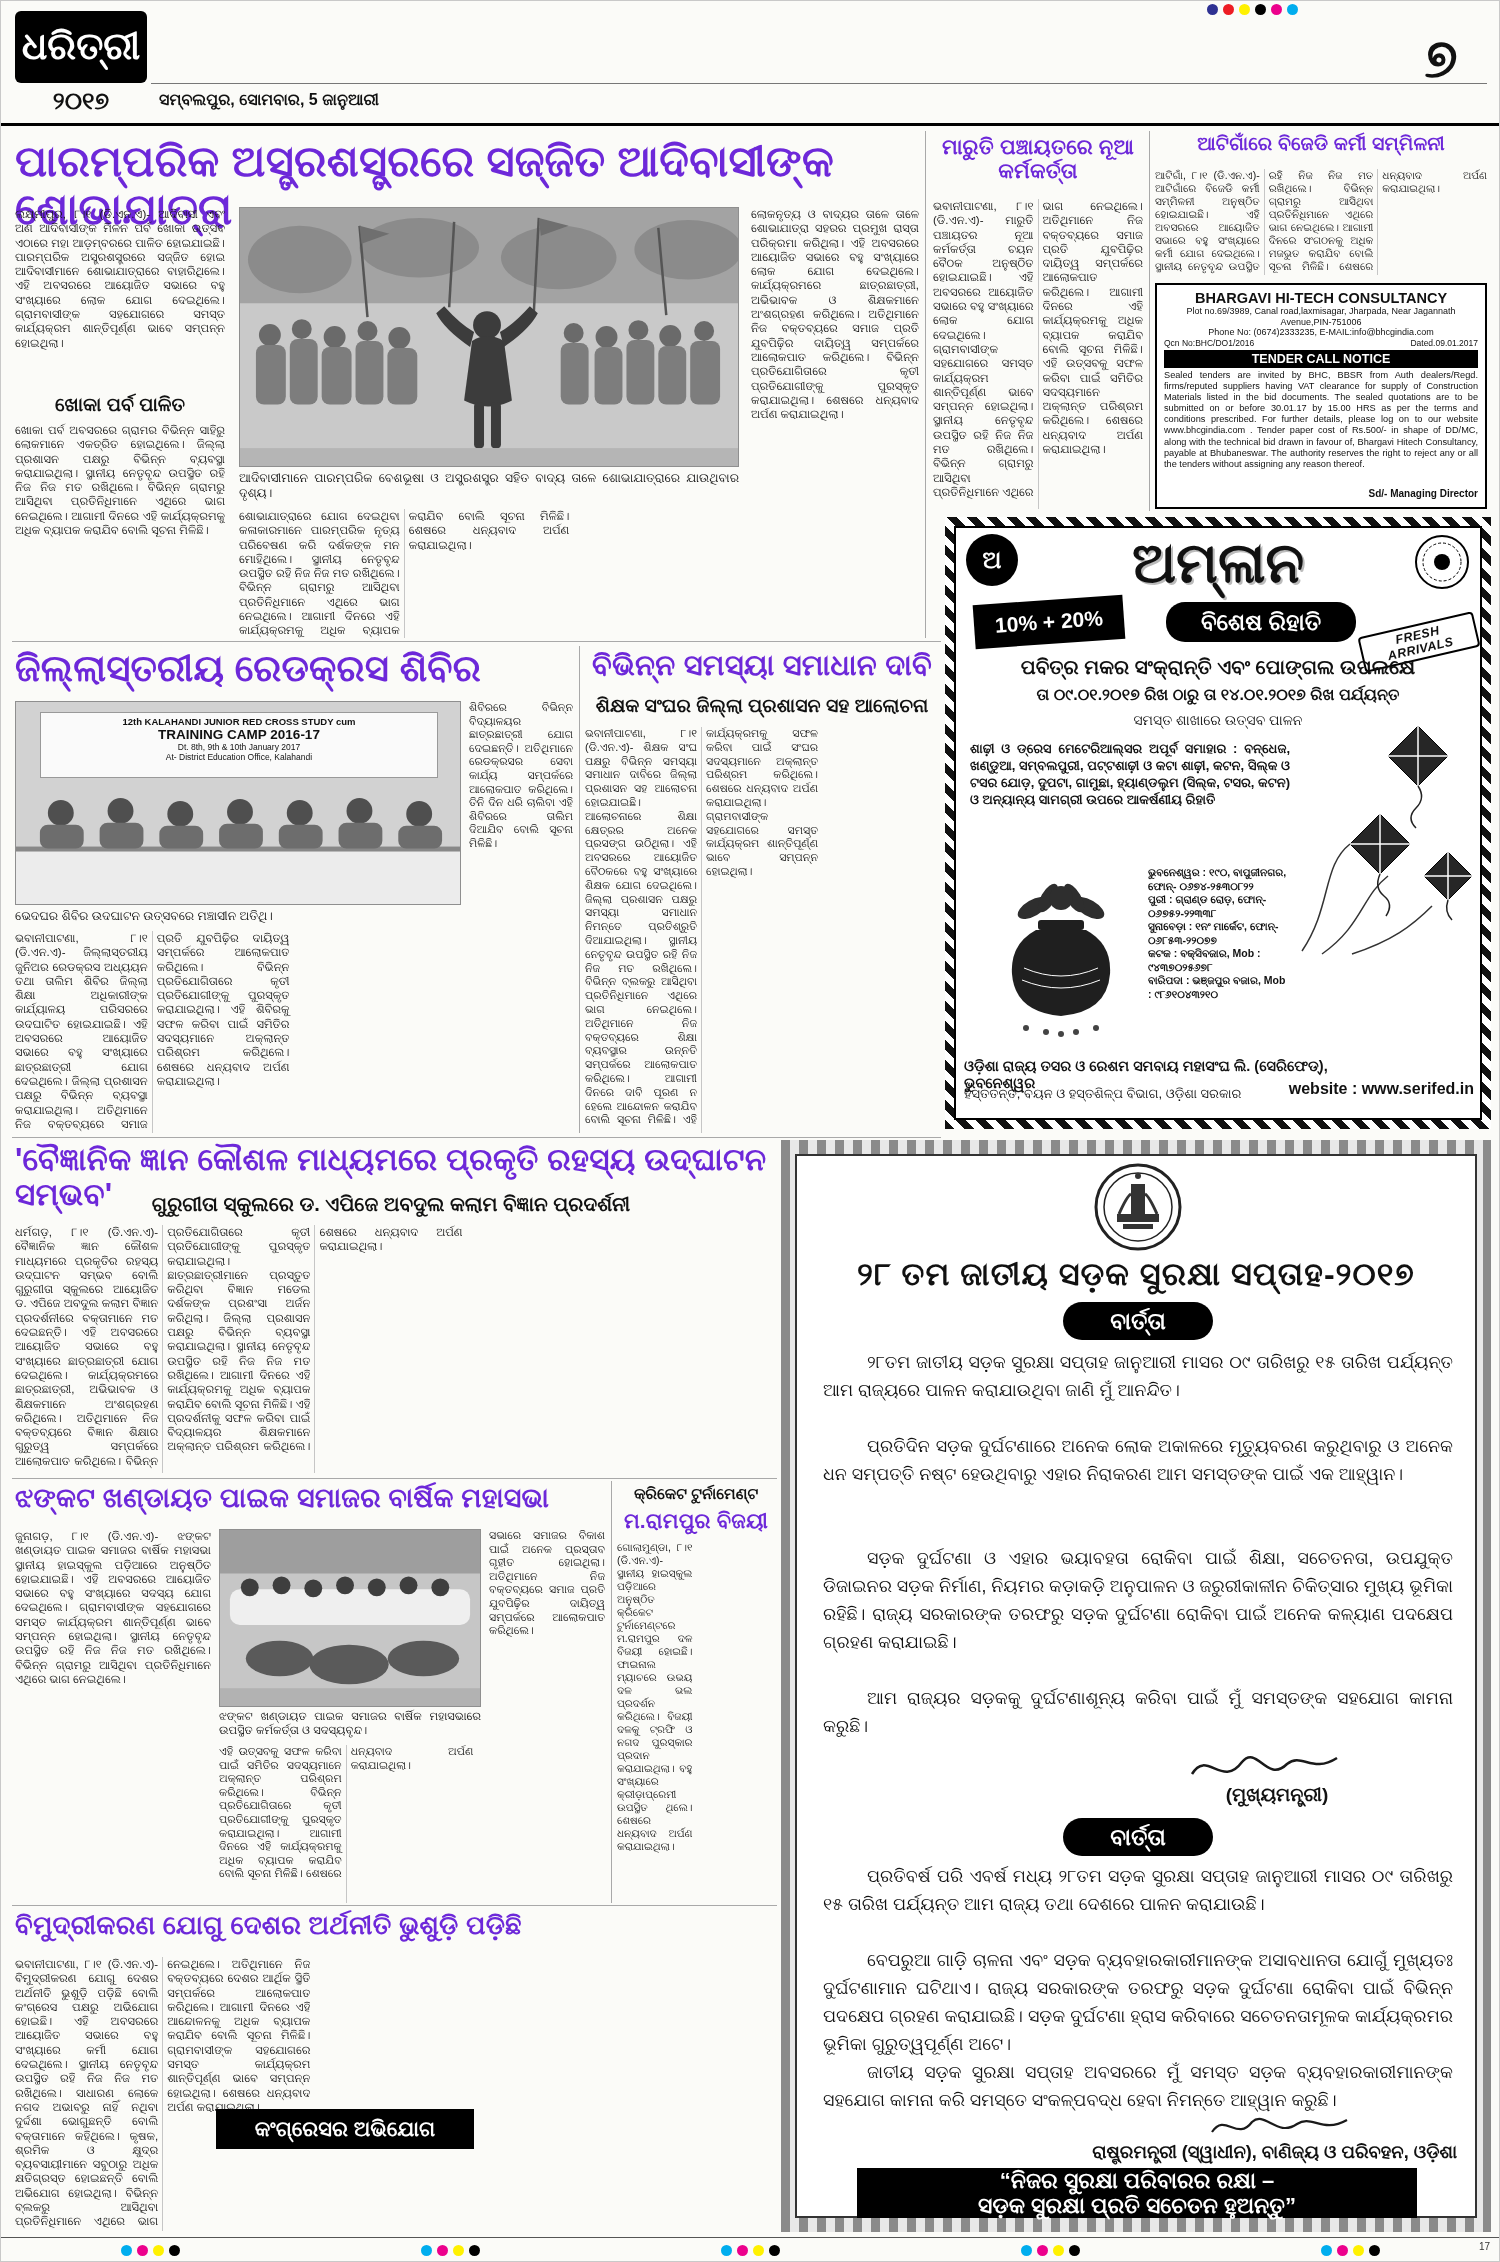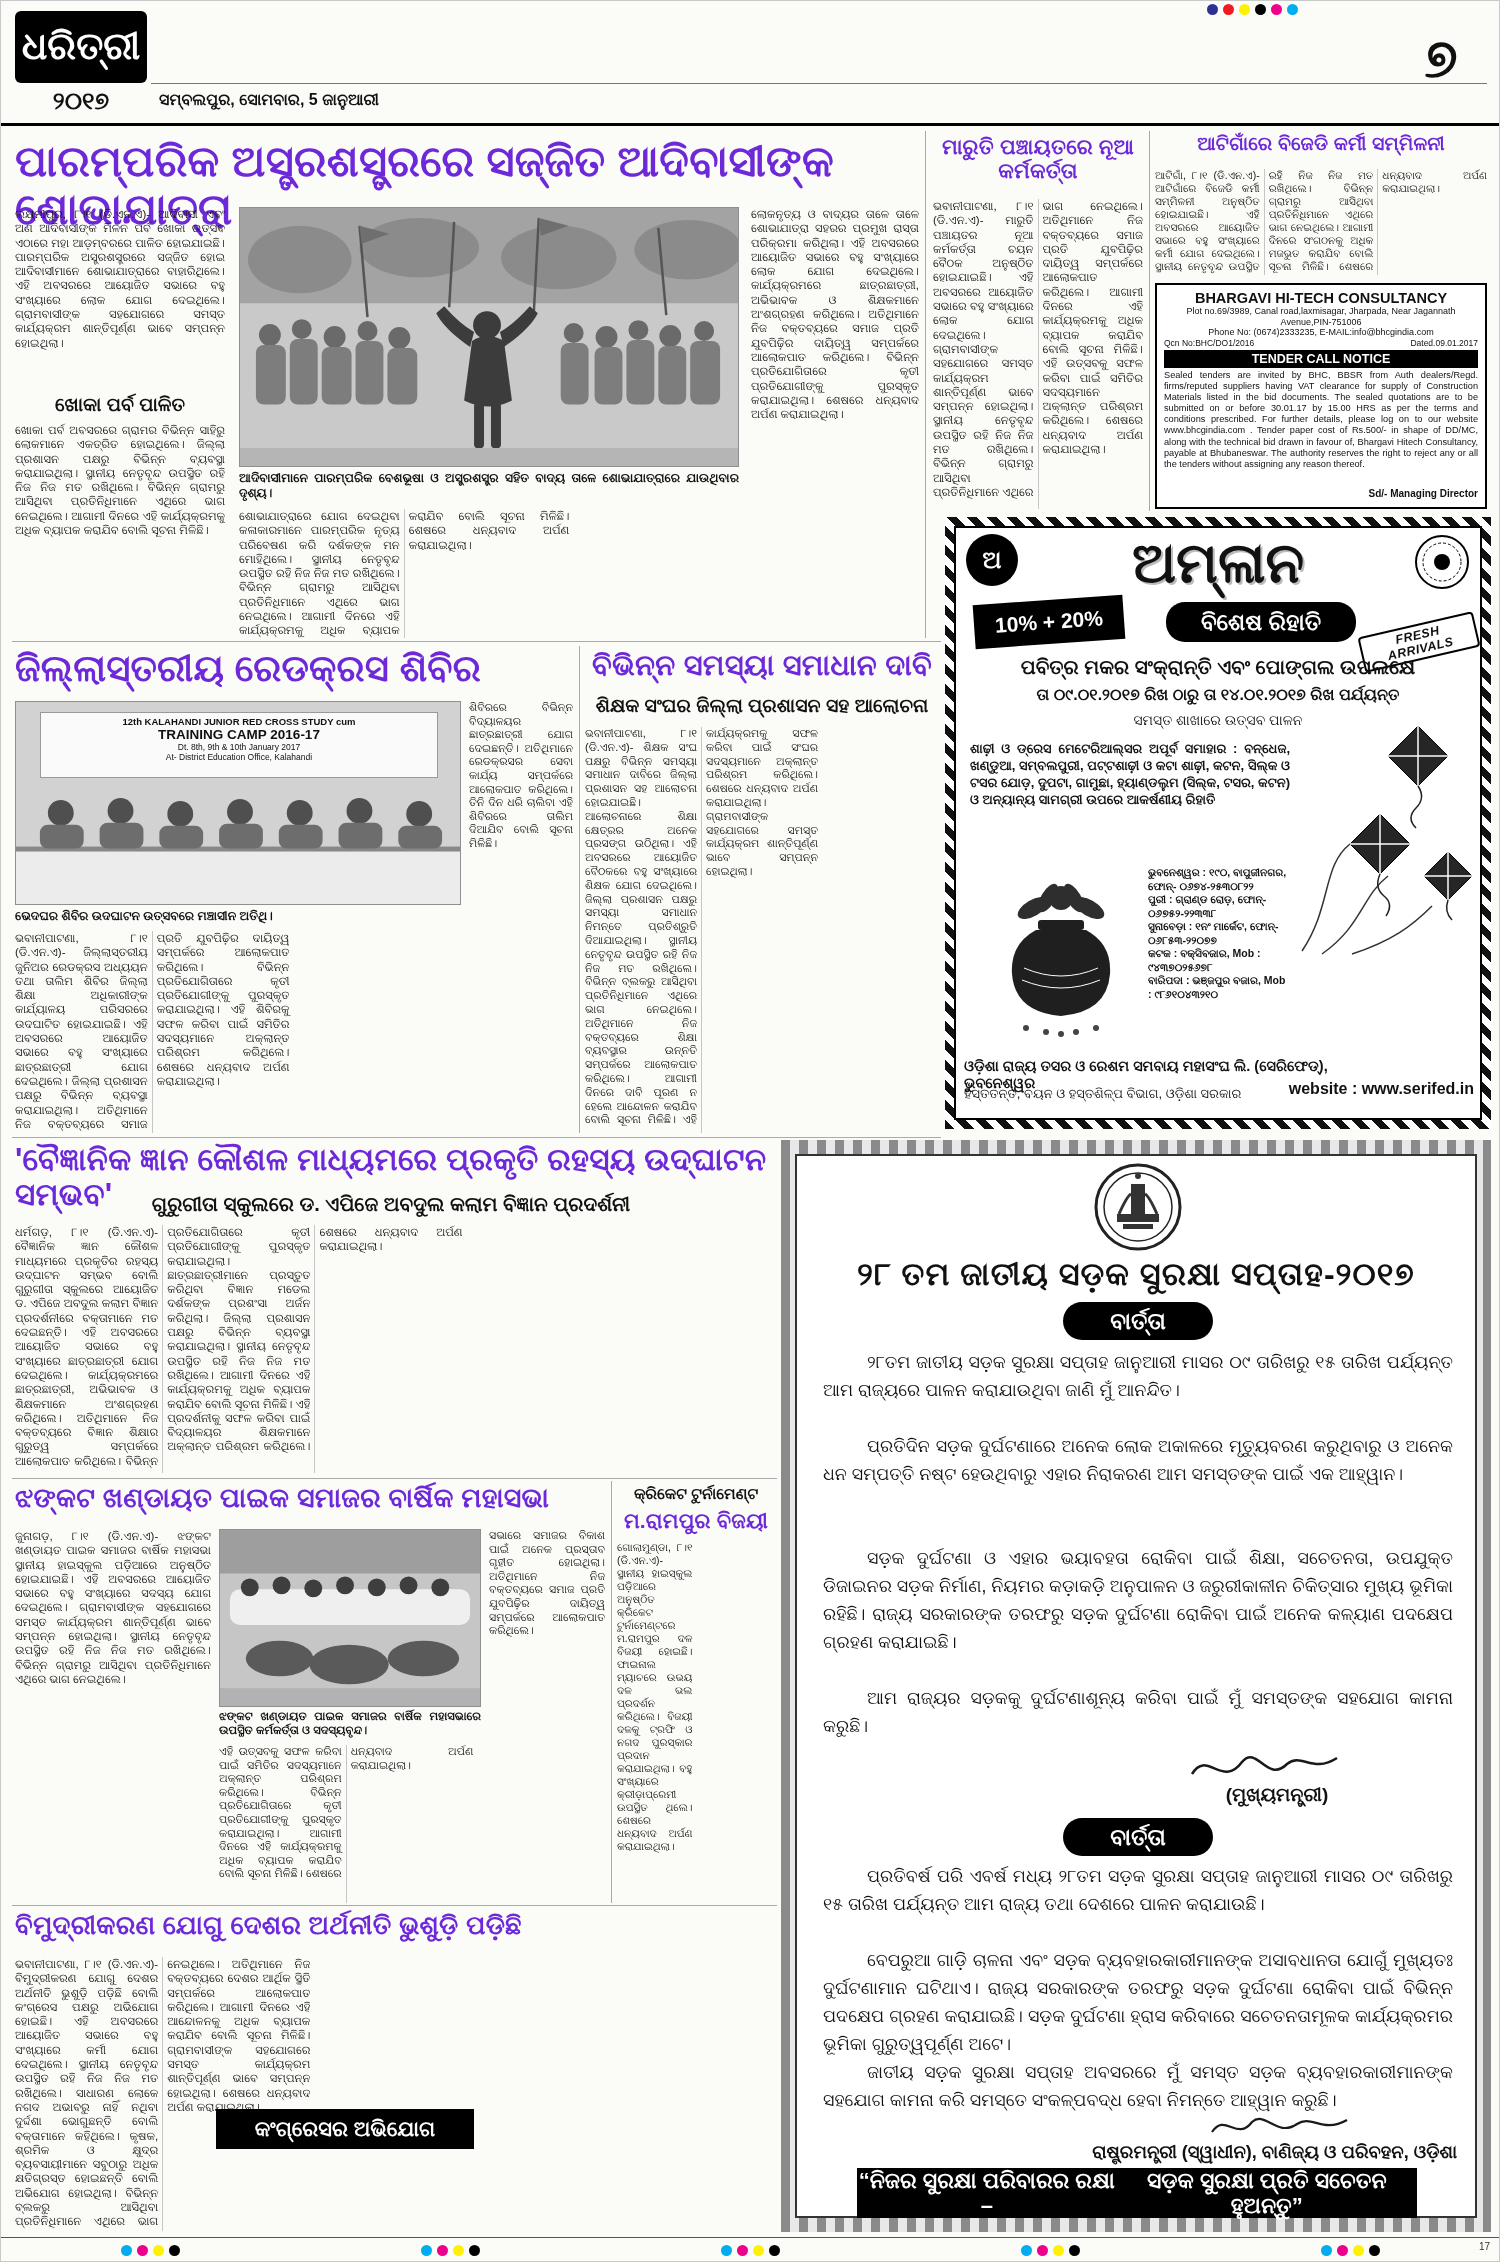--- a/index.html
+++ b/index.html
@@ -8,21 +8,21 @@
         font-family:"Liberation Sans","DejaVu Sans",sans-serif;color:#111;overflow:hidden;
         border:1px solid #c9c9c9}
   .abs{position:absolute}
   .b{font-weight:700}
   .ct{text-align:center}
   .rt{text-align:right}
   .hl{font-weight:700;color:#6d28d9;line-height:1.12;letter-spacing:.2px}
   .tx{font-size:11.5px;line-height:14.3px;text-align:justify;overflow:hidden;column-fill:auto;word-break:break-word;color:#161616}
   .c2{column-count:2}.c3{column-count:3}.c4{column-count:4}.c5{column-count:5}
   .c2,.c3,.c4,.c5{column-gap:9px;column-rule:1px solid #c6c6c6}
-  .cap{font-size:12.3px;font-weight:700;line-height:1.25;text-align:justify}
+  .cap{font-size:12.3px;font-weight:400;line-height:1.25;text-align:justify}
   .inv{background:#000;color:#fff;display:flex;align-items:center;justify-content:center;font-weight:700;text-align:center}
   .vr{position:absolute;width:1px;background:#a9a9a9}
   .hr{position:absolute;height:1px;background:#a9a9a9}
   .photo{position:absolute;background:#c9c9c9;overflow:hidden;border:1px solid #8f8f8f}
   .dot{display:inline-block;width:11px;height:11px;border-radius:50%;margin-right:5px;vertical-align:top}
   .amlan{background:repeating-linear-gradient(45deg,#111 0 7px,#fff 7px 14px);padding:9px}
   .amlan-in{position:relative;width:100%;height:100%;background:#fff;border:2px solid #000}
   .roadad{background:repeating-linear-gradient(90deg,#8a8a8a 0 9px,#e8e8e8 9px 18px);padding:14px}
   .roadad-in{position:relative;width:100%;height:100%;background:#fff;border:2px solid #333}
   .adp{font-size:17.5px;line-height:28px;text-align:justify;text-indent:44px;overflow:hidden;color:#101010}
@@ -342,21 +342,21 @@
       <div class="abs inv pill" style="left:266px;top:662px;width:150px;height:38px">ବାର୍ତ୍ତା</div>
       <div class="abs adp" style="left:26px;top:706px;width:630px;height:84px">ପ୍ରତିବର୍ଷ ପରି ଏବର୍ଷ ମଧ୍ୟ ୨୮ତମ ସଡ଼କ ସୁରକ୍ଷା ସପ୍ତାହ ଜାନୁଆରୀ ମାସର ୦୯ ତାରିଖରୁ ୧୫ ତାରିଖ ପର୍ଯ୍ୟନ୍ତ ଆମ ରାଜ୍ୟ ତଥା ଦେଶରେ ପାଳନ କରାଯାଉଛି।</div>
       <div class="abs adp" style="left:26px;top:790px;width:630px;height:112px">ବେପରୁଆ ଗାଡ଼ି ଚାଳନା ଏବଂ ସଡ଼କ ବ୍ୟବହାରକାରୀମାନଙ୍କ ଅସାବଧାନତା ଯୋଗୁଁ ମୁଖ୍ୟତଃ ଦୁର୍ଘଟଣାମାନ ଘଟିଥାଏ। ରାଜ୍ୟ ସରକାରଙ୍କ ତରଫରୁ ସଡ଼କ ଦୁର୍ଘଟଣା ରୋକିବା ପାଇଁ ବିଭିନ୍ନ ପଦକ୍ଷେପ ଗ୍ରହଣ କରାଯାଇଛି। ସଡ଼କ ଦୁର୍ଘଟଣା ହ୍ରାସ କରିବାରେ ସଚେତନତାମୂଳକ କାର୍ଯ୍ୟକ୍ରମର ଭୂମିକା ଗୁରୁତ୍ୱପୂର୍ଣ୍ଣ ଅଟେ।</div>
       <div class="abs adp" style="left:26px;top:902px;width:630px;height:56px">ଜାତୀୟ ସଡ଼କ ସୁରକ୍ଷା ସପ୍ତାହ ଅବସରରେ ମୁଁ ସମସ୍ତ ସଡ଼କ ବ୍ୟବହାରକାରୀମାନଙ୍କ ସହଯୋଗ କାମନା କରି ସମସ୍ତେ ସଂକଳ୍ପବଦ୍ଧ ହେବା ନିମନ୍ତେ ଆହ୍ୱାନ କରୁଛି।</div>
       <div class="abs" style="left:410px;top:952px;width:150px;height:34px">
         <svg viewBox="0 0 150 34" width="150" height="34">
             <path d="M5,24 C18,4 30,34 45,14 C58,2 70,30 90,16 C105,6 115,26 140,12" stroke="#1a1a1a" stroke-width="2.2" fill="none"></path>
           </svg>
       </div>
       <div class="abs rt b" style="left:200px;top:986px;width:460px;font-size:18px">ରାଷ୍ଟ୍ରମନ୍ତ୍ରୀ (ସ୍ୱାଧୀନ), ବାଣିଜ୍ୟ ଓ ପରିବହନ, ଓଡ଼ିଶା</div>
-      <div class="abs inv" style="left:60px;top:1012px;width:560px;height:50px;flex-direction:row;font-size:22px;line-height:25px">
+      <div class="abs inv" style="left:60px;top:1012px;width:560px;height:50px;flex-direction:column;font-size:22px;line-height:25px">
         <span>“ନିଜର ସୁରକ୍ଷା ପରିବାରର ରକ୍ଷା –</span>
         <span>ସଡ଼କ ସୁରକ୍ଷା ପ୍ରତି ସଚେତନ ହୁଅନ୍ତୁ”</span>
       </div>
     </div>
   </div>
 
   <div class="abs" style="left:0;top:2236px;width:1500px;height:1px;background:#555"></div>
   <div class="abs" style="left:1478px;top:2240px;font-size:10px;color:#333">17</div>
 
   <div class="abs" style="left:120px;top:2244px"><span class="dot" style="background: rgb(0, 173, 238);"></span><span class="dot" style="background: rgb(236, 0, 140);"></span><span class="dot" style="background: rgb(255, 241, 0);"></span><span class="dot" style="background: rgb(0, 0, 0);"></span></div>

